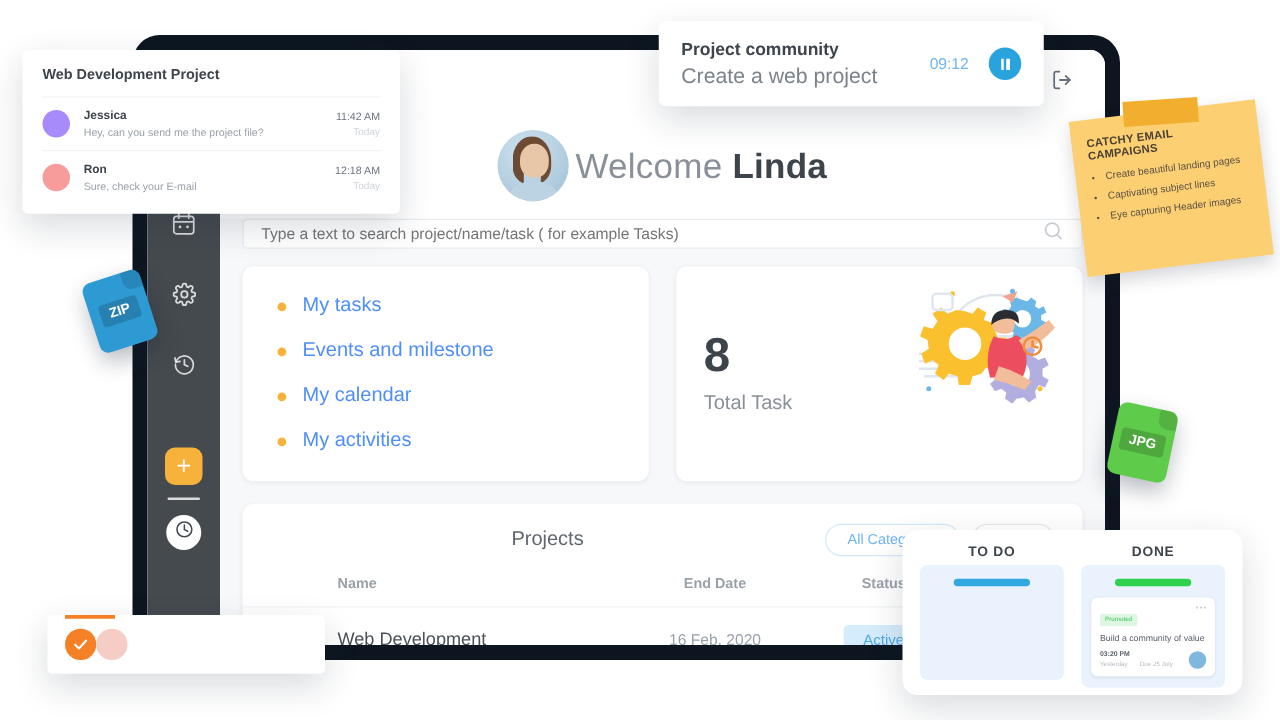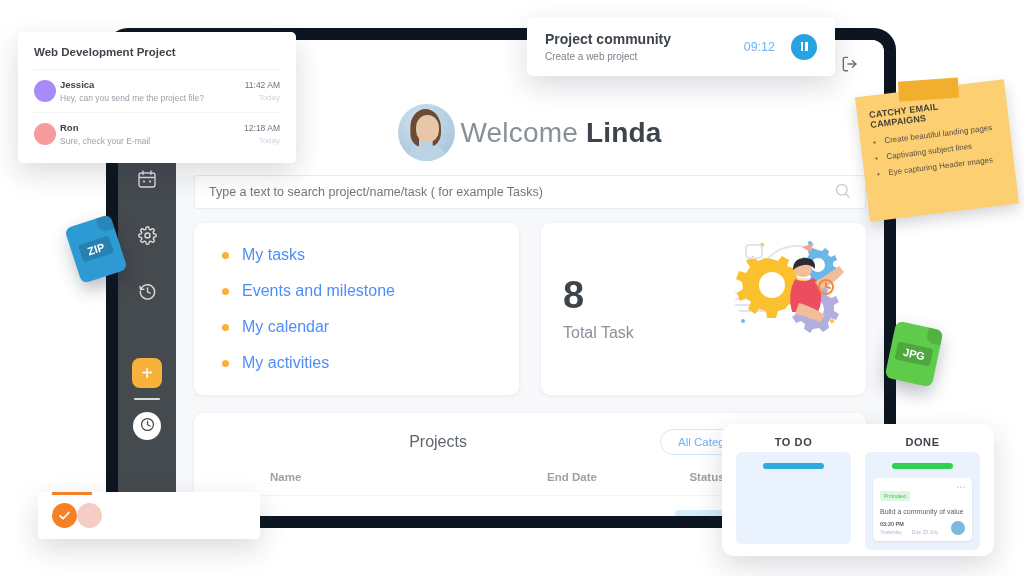--- a/index.html
+++ b/index.html
@@ -84,21 +84,21 @@
   .avatar-lg .body {
     position: absolute; left: 10px; bottom: -6px; width: 38px; height: 22px;
     background: #bcd3e3; border-radius: 50% 50% 0 0;
   }
   .welcome-text { font-size: 28px; color: #8a9099; font-weight: 300; letter-spacing: .2px; }
   .welcome-text b { color: #3e444b; font-weight: 700; }
 
   .page-body { padding: 0 18px; }
 
   .searchbar {
-    height: 34px; background: #fff; border: 1px solid #e9ecef;
+    height: 24px; background: #fff; border: 1px solid #e9ecef;
     border-radius: 4px; display: flex; align-items: center;
     padding: 0 14px; position: relative;
   }
   .searchbar input {
     border: 0; outline: 0; flex: 1; font-size: 12.5px;
     color: #9aa1a9; font-family: "Liberation Sans", sans-serif; background: transparent;
   }
   .search-ic { color: #c9ced4; flex: none; }
 
   .row-cards { display: flex; gap: 22px; margin-top: 14px; }
@@ -148,37 +148,37 @@
     width: 22px; height: 22px; border-radius: 50%; margin-left: -6px; border: 2px solid #fff;
     background: #ff4d67; color: #fff; font-size: 8px;
     display: flex; align-items: center; justify-content: center;
   }
 
   
   .float { position: absolute; }
   .shadow-soft { box-shadow: 0 10px 28px rgba(20,30,50,.16); }
 
   
-  .msg-card { left: 18px; top: 32px; width: 278px; background: #fff; border-radius: 5px; padding: 14px 16px 8px; }
+  .msg-card { left: 18px; top: 40px; width: 302px; background: #fff; border-radius: 5px; padding: 14px 16px 8px; }
   .msg-title { font-size: 11.5px; font-weight: 700; color: #3e444b; margin-bottom: 11px; }
   .msg-row { display: flex; align-items: center; padding: 9px 0; border-top: 1px solid #f1f3f5; }
   .msg-row:first-of-type { border-top: 0; }
   .msg-av { width: 22px; height: 22px; border-radius: 50%; flex: none; }
-  .msg-body { flex: 1; margin-left: 4px; }
+  .msg-body { flex: 1; margin-left: 11px; }
   .msg-name { font-size: 9.5px; font-weight: 700; color: #3e444b; }
   .msg-text { font-size: 8.5px; color: #9aa1a9; margin-top: 3px; }
   .msg-meta { text-align: right; }
   .msg-time { font-size: 8.5px; color: #6b7280; }
   .msg-day { font-size: 8px; color: #cfd4d9; margin-top: 3px; }
 
   
   .toast { left: 527px; top: 17px; width: 308px; background: #fff; border-radius: 6px; padding: 14px 18px; display: flex; align-items: center; }
   .toast-txt { flex: 1; }
   .toast-title { font-size: 14px; font-weight: 700; color: #3e444b; }
-  .toast-sub { font-size: 10px; color: #7b828a; margin-top: 4px; }
+  .toast-sub { font-size: 17px; color: #7b828a; margin-top: 4px; }
   .toast-time { font-size: 12.5px; color: #6eb4f7; margin-right: 16px; }
   .toast-btn { width: 26px; height: 26px; border-radius: 50%; background: #29a3dd; display: flex; align-items: center; justify-content: center; }
   .toast-btn i { display: block; width: 2.5px; height: 9px; background: #fff; margin: 0 1px; }
 
   
   .sticky { left: 862px; top: 88px; width: 150px; height: 125px; transform: rotate(-7deg); }
   .sticky-tape { position: absolute; left: 44px; top: -9px; width: 60px; height: 20px; background: #f2ae2e; transform: rotate(3deg); }
   .sticky-body { width: 150px; height: 125px; background: #fbcf72; padding: 14px 12px 10px; box-shadow: 0 6px 14px rgba(20,30,50,.18); }
   .sticky-h { font-size: 9px; font-weight: 700; color: #4a4034; letter-spacing: .2px; }
   .sticky-body ul { margin: 8px 0 0 12px; }

